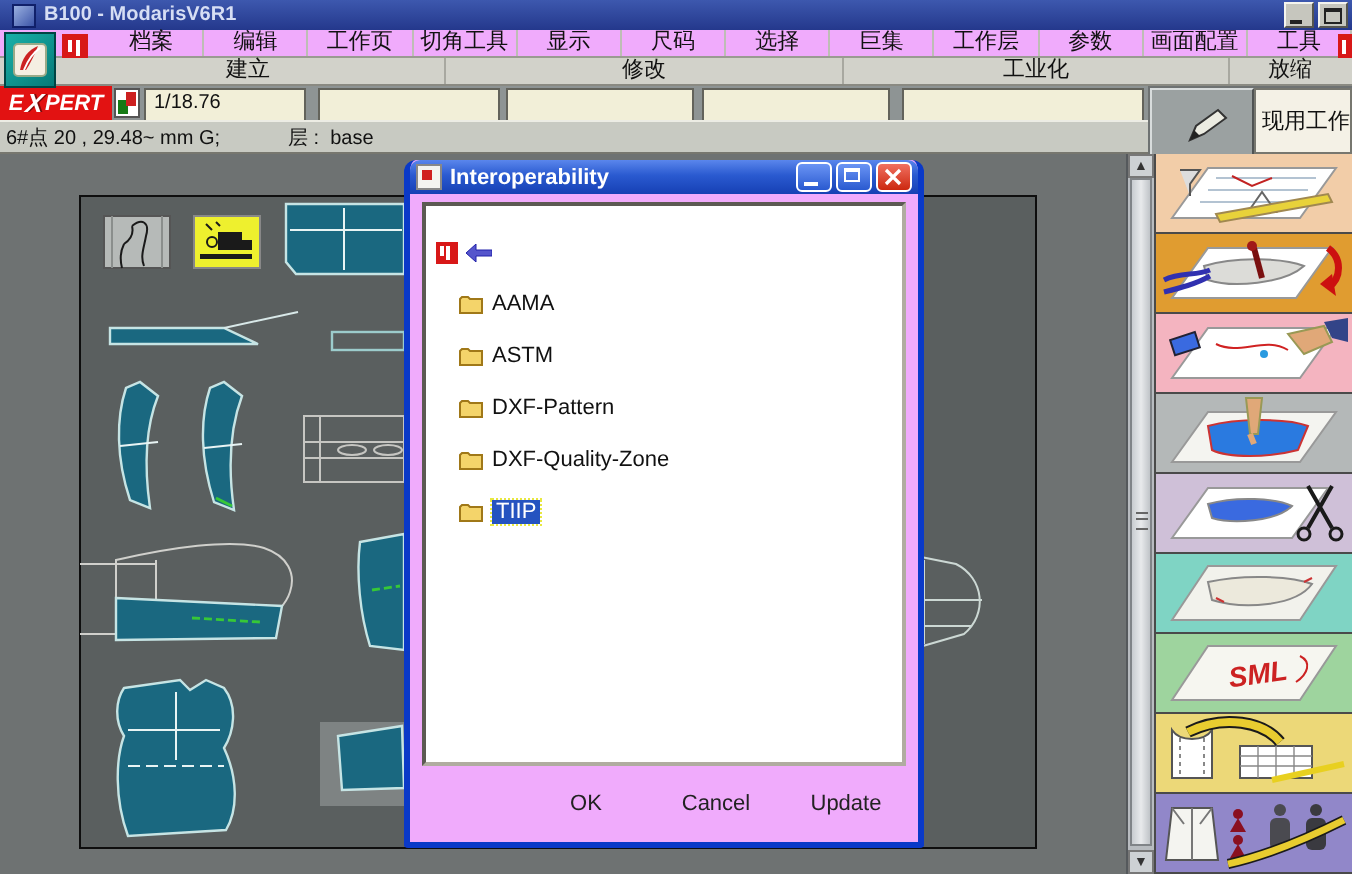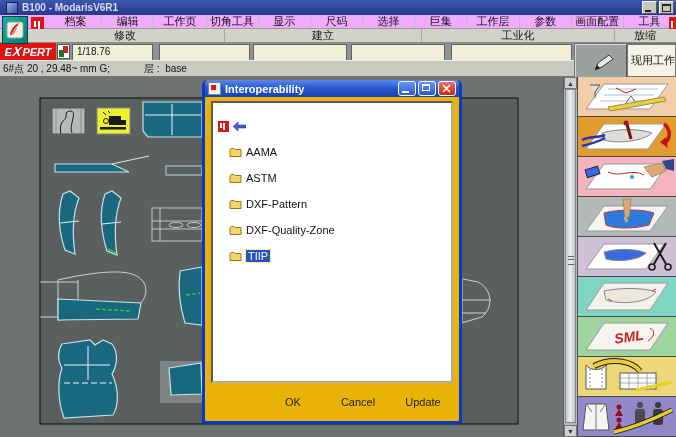--- a/index.html
+++ b/index.html
@@ -69,21 +69,21 @@
   
   #tiles{position:absolute;left:577px;top:77px;width:99px;height:360px;display:flex;flex-direction:column;}
   .tile{flex:1;border-bottom:1px solid #4a4a4a;border-left:1px solid #4a4a4a;position:relative;overflow:hidden;}
   .tile svg{position:absolute;left:0;top:0;}
   .t1{background:#f2cda8;} .t2{background:#e09c30;} .t3{background:#f4b4c0;}
   .t4{background:#b4b8b8;} .t5{background:#cfc0d8;} .t6{background:#7fd4c4;}
   .t7{background:#9ed49e;} .t8{background:#ecd878;} .t9{background:#9187c9;}
   
   #dialog{position:absolute;left:202px;top:80px;width:260px;height:344px;z-index:10;
     border:3px solid #0a39c8;border-top:none;border-radius:6px 6px 2px 2px;
-    box-sizing:border-box;background:#eab308;}
+    box-sizing:border-box;background:#f0abfc;}
   #dlg-title{height:17px;border-radius:5px 5px 0 0;
     background:linear-gradient(#5a86ec,#2a5ad0 45%,#1640b4);
     display:flex;align-items:center;gap:4px;padding:0 3px;color:#fff;
     font-size:11px;font-weight:bold;}
   #dlg-icon{width:11px;height:11px;background:#f4f4f0;border:1px solid #888;position:relative;flex:0 0 auto;}
   #dlg-icon i{position:absolute;left:2px;top:2px;width:5px;height:5px;background:#d02020;}
   #dlg-btns{margin-left:auto;display:flex;gap:2px;}
   .dbtn{width:16px;height:13px;border:1px solid #fff;border-radius:3px;position:relative;
     background:linear-gradient(#6a94f4,#2a5ad0);}
   .dbtn.close{background:linear-gradient(#f07060,#cc2810);}
@@ -139,22 +139,22 @@
     </svg>
 </span>
 <span id="badge-right" class="red-badge">
   <svg width="10" height="12">
       <rect width="10" height="12" fill="#d81818"></rect>
       <rect x="2" y="2" width="2" height="7" fill="#fff"></rect>
     </svg>
 </span>
 
 <div id="menubar2">
+  <span class="menu-section" style="width:196px">建立</span>
   <span class="menu-section" style="width:198px">修改</span>
-  <span class="menu-section" style="width:196px">建立</span>
   <span class="menu-section" style="width:192px">工业化</span>
   <span class="menu-section" style="width:60px;border-right:none">放缩</span>
 </div>
 
 <div id="logo">
   <svg width="18" height="20">
     <rect x="1" y="2" width="16" height="16" rx="2" fill="#f4efe2" stroke="#9a8"></rect>
     <path d="M4,15 C5,9 8,5 13,3 C11,8 9,12 7,15 Z" fill="#cc2222"></path>
     <path d="M6,15 C8,10 11,6 14,4" stroke="#fff" fill="none" stroke-width="1"></path>
   </svg>

